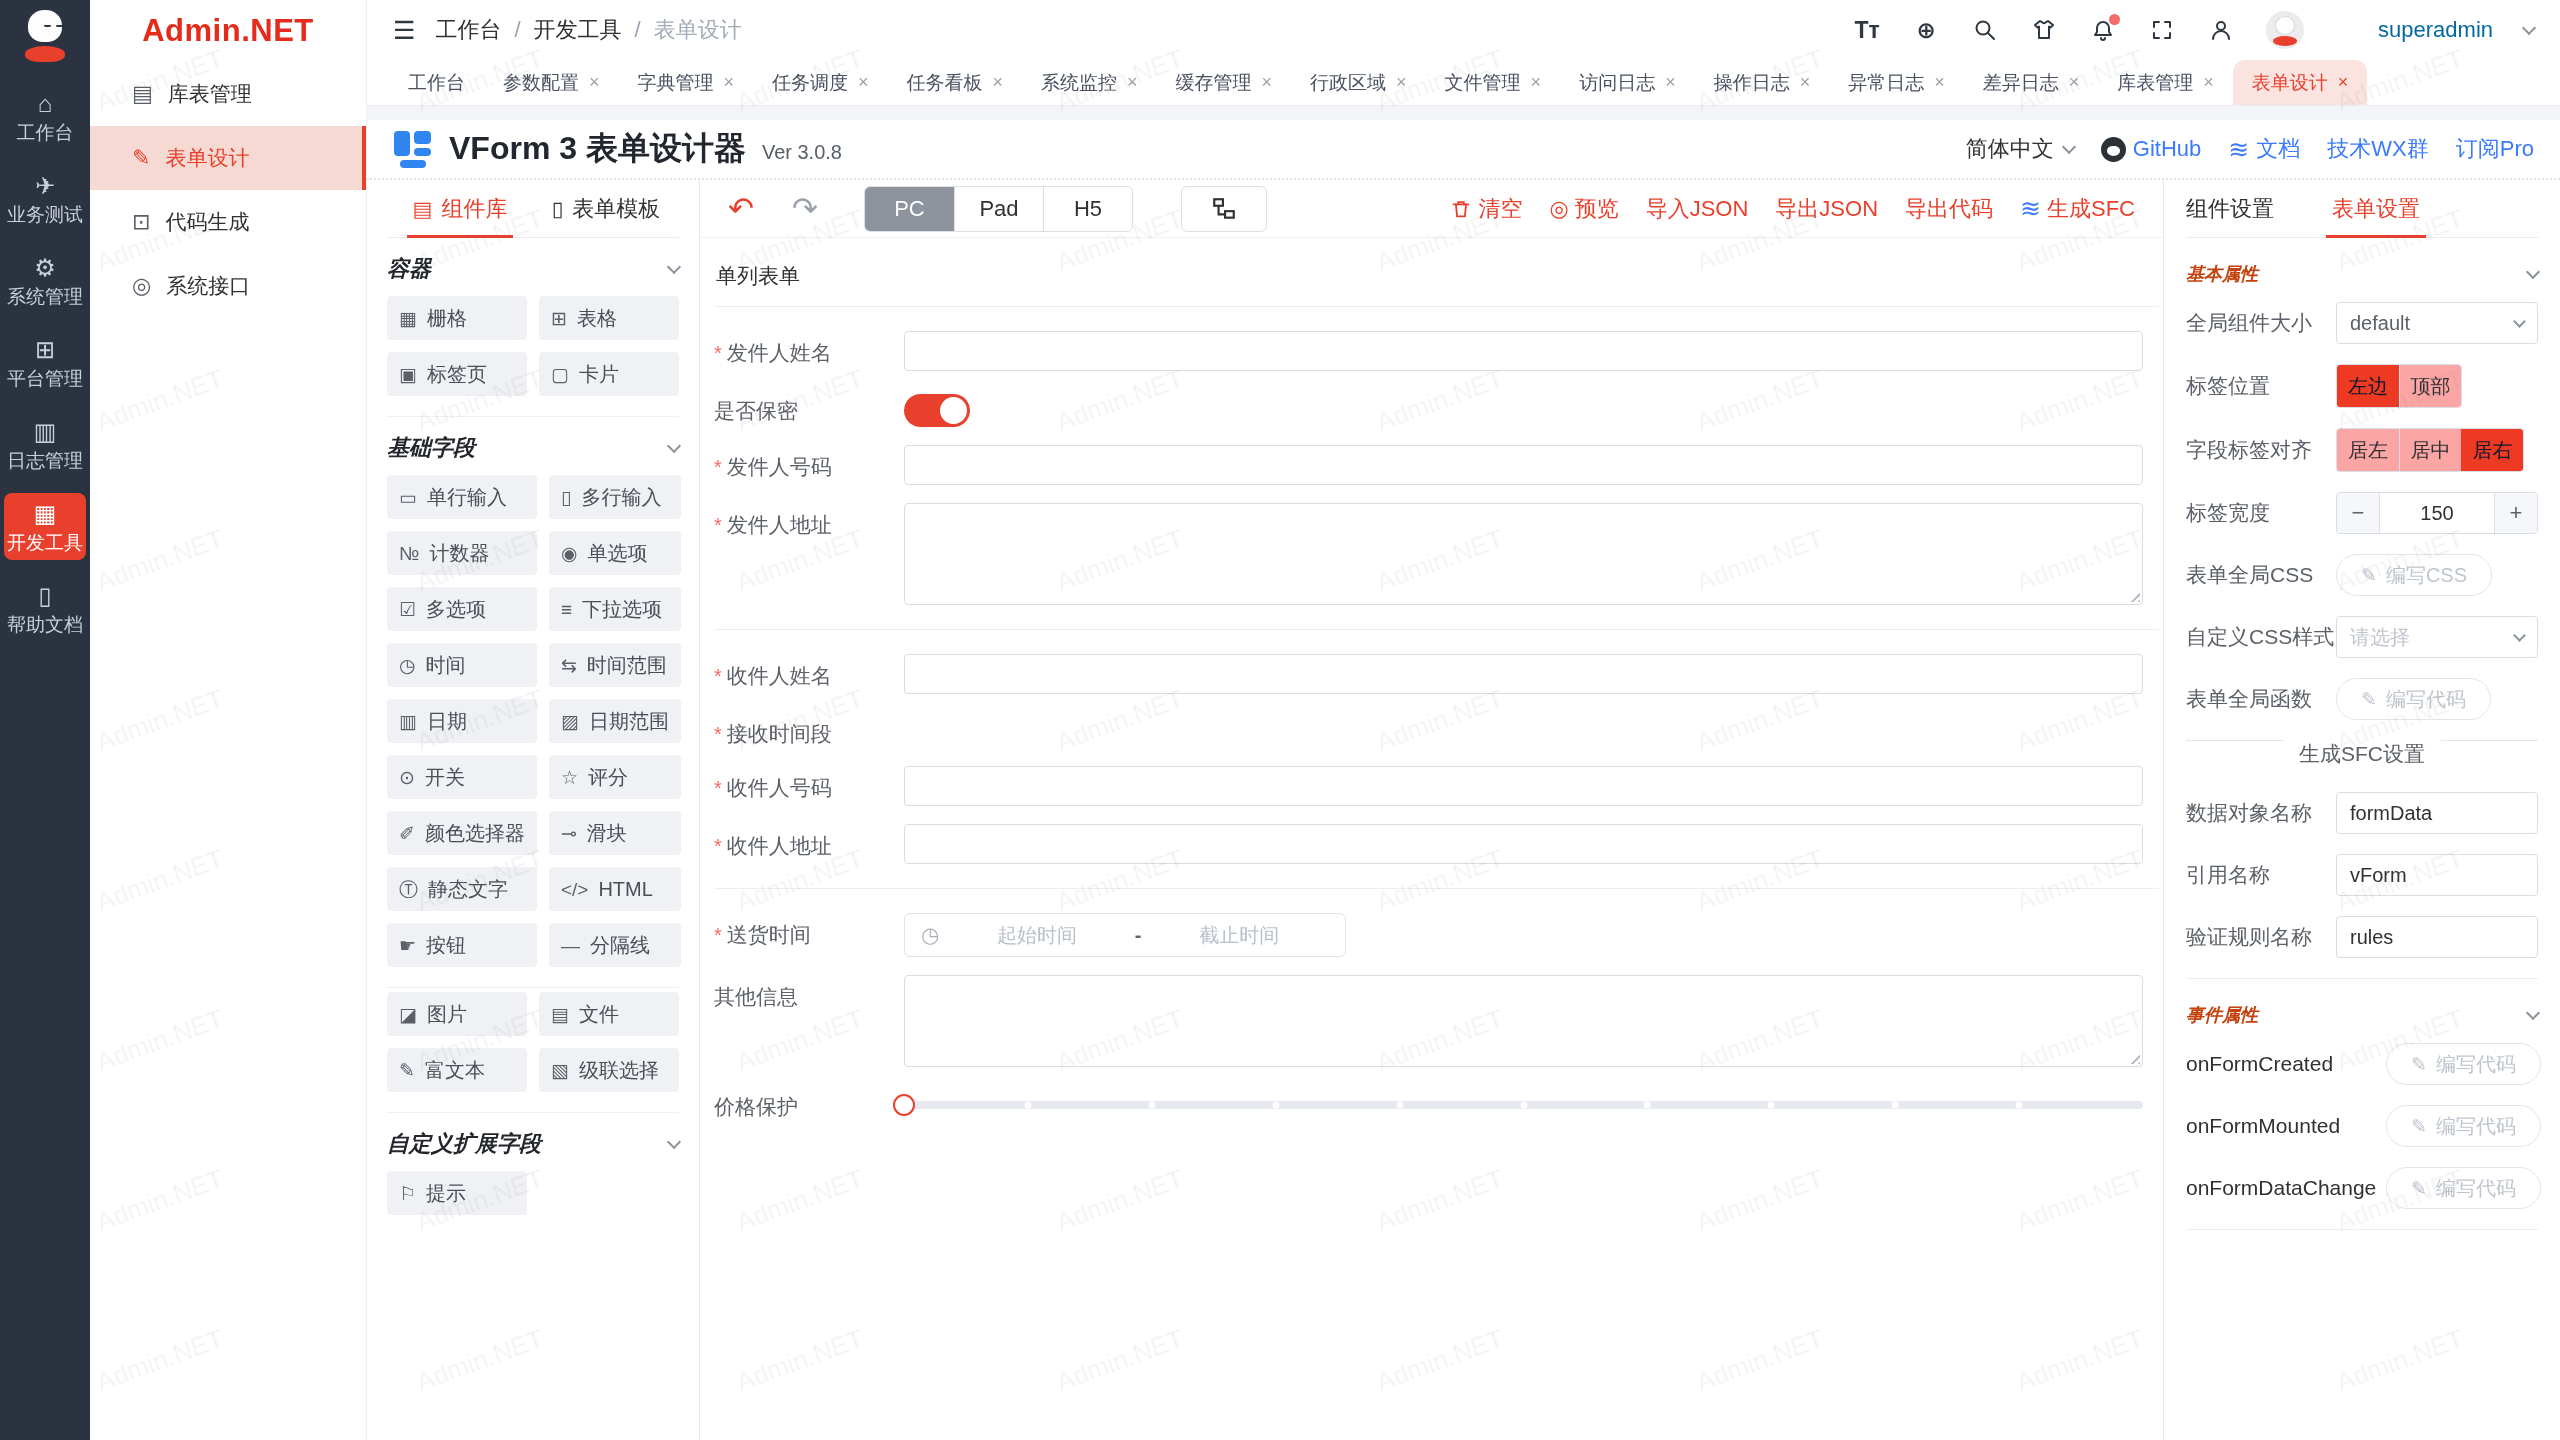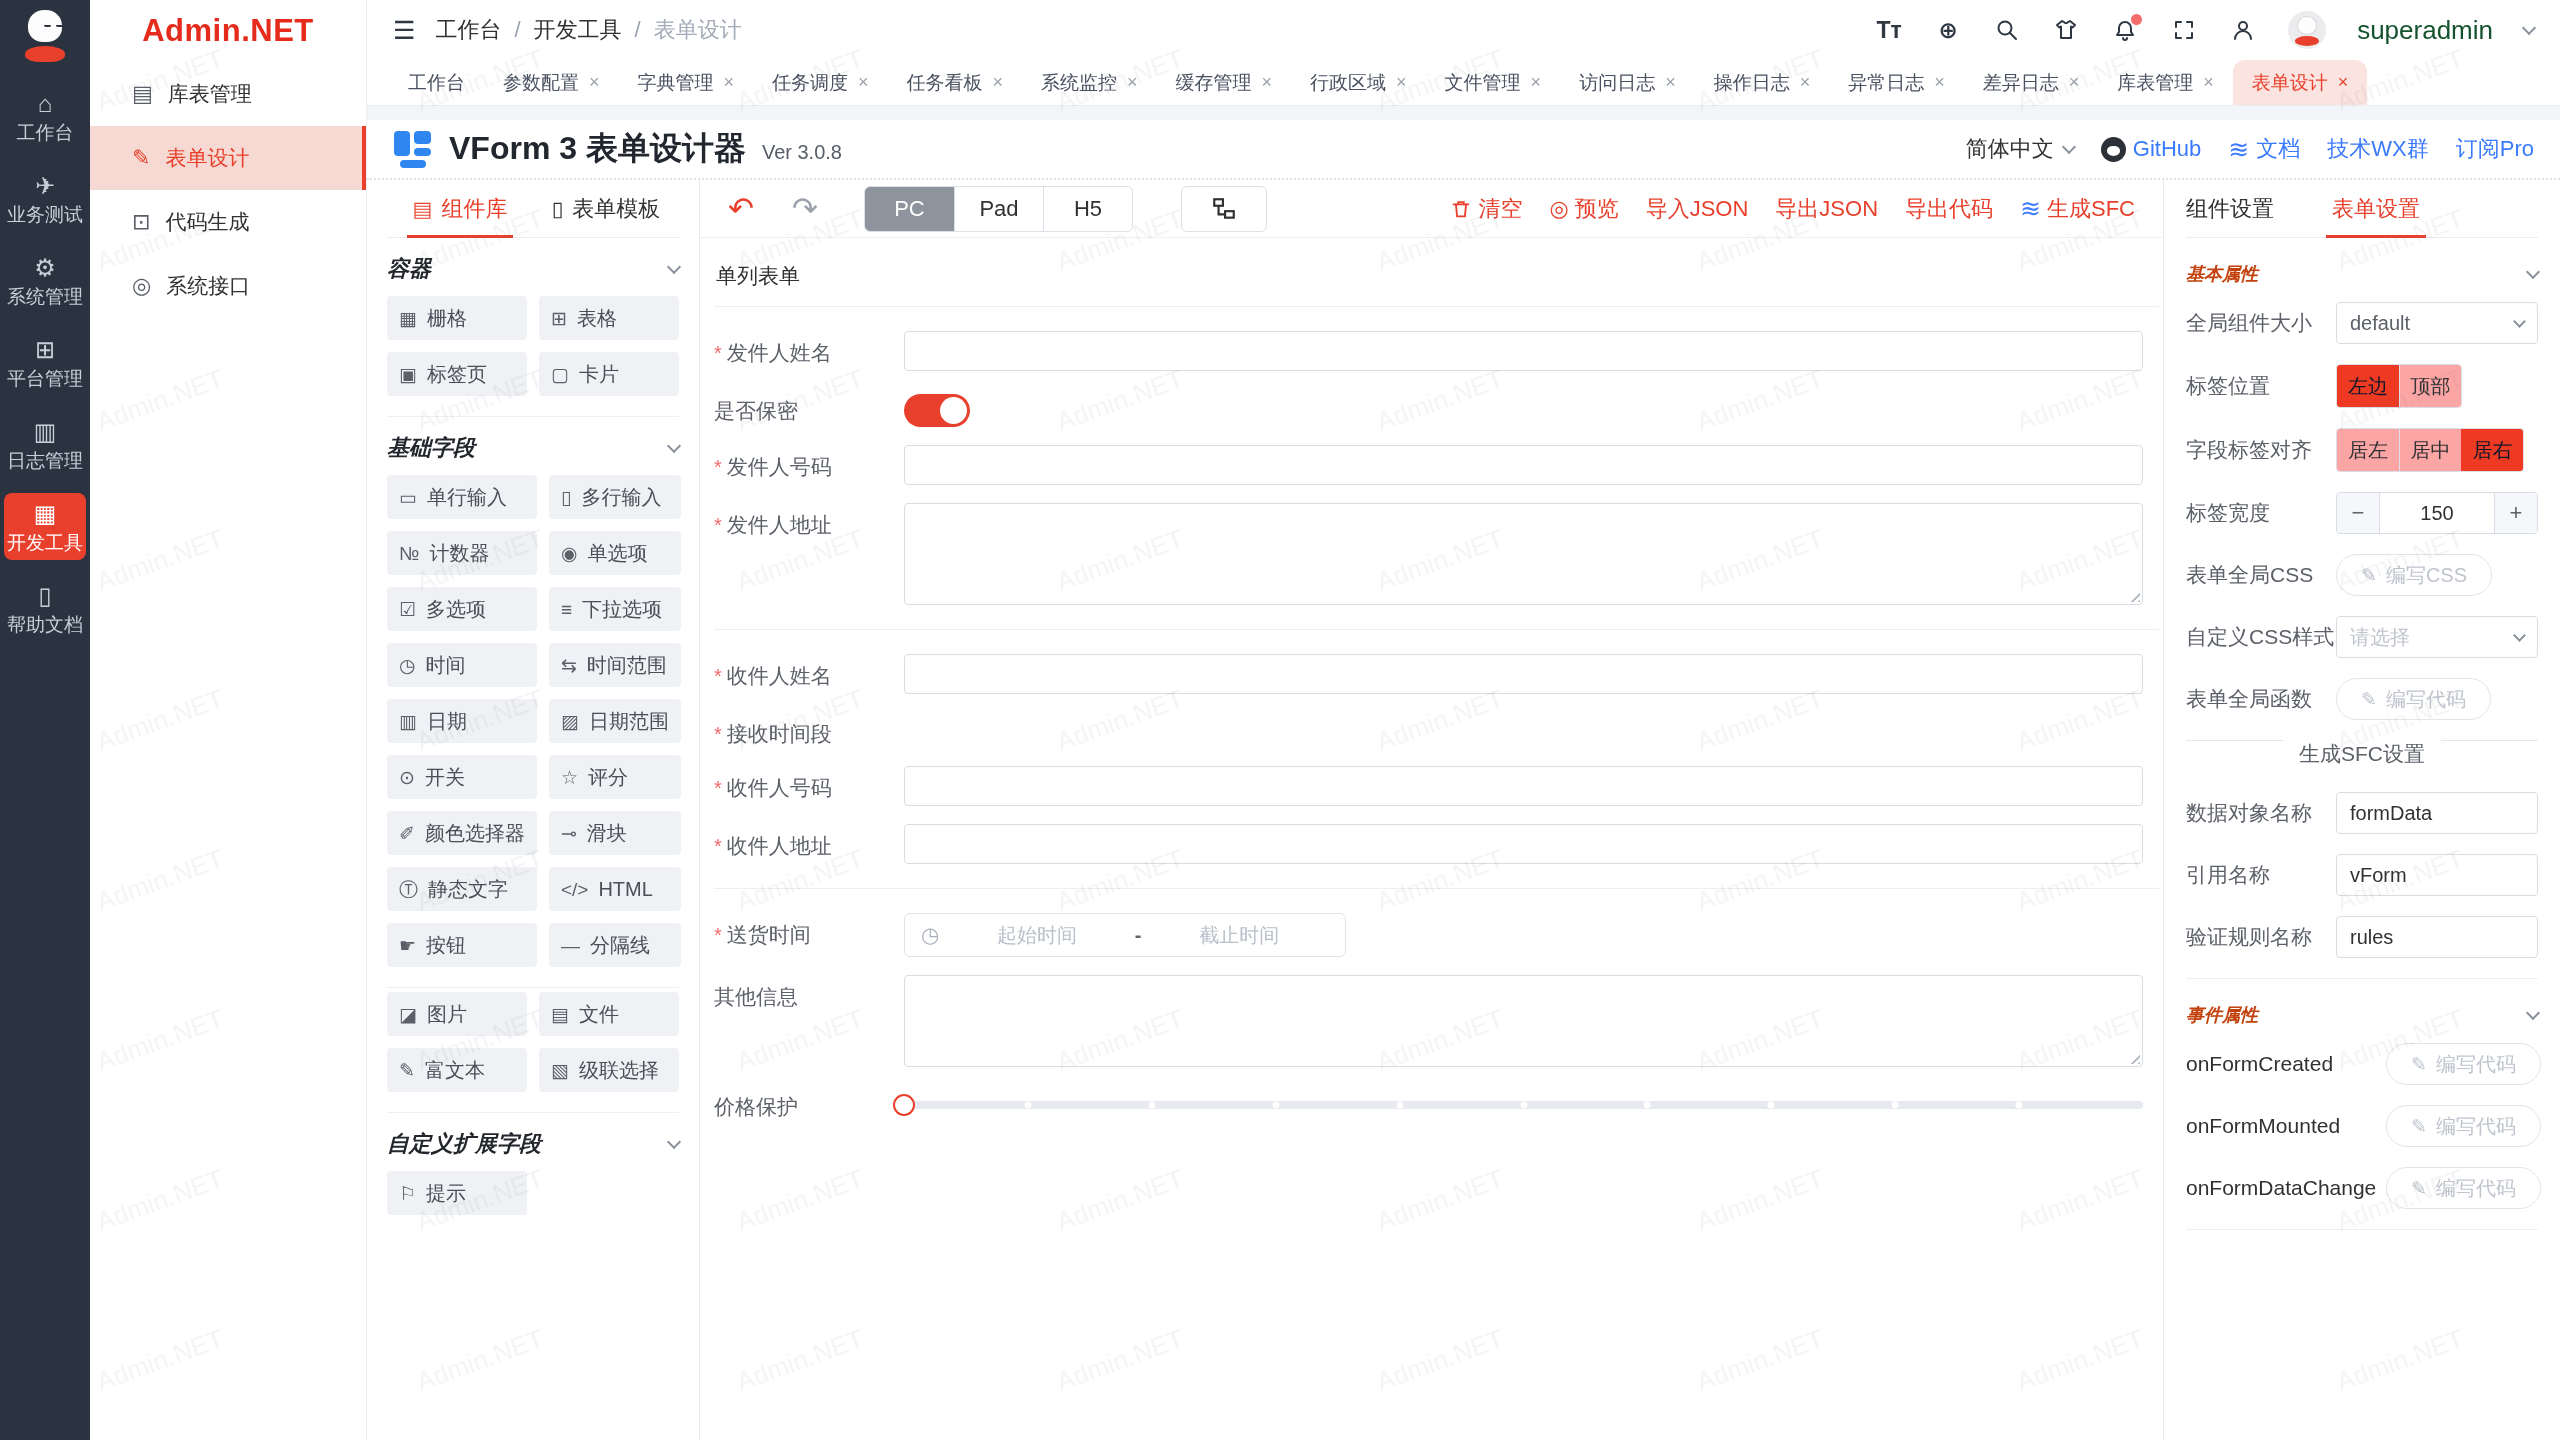--- a/index.html
+++ b/index.html
@@ -39,21 +39,21 @@
   .burger{font-size:25px;color:#2f3742;cursor:pointer;}
   .crumbs{display:flex;gap:13px;font-size:22px;color:#303133;align-items:center;}
   .crumb{cursor:pointer;} .crumb-sep{color:#9aa3b0;} .crumb.last{color:#a3abb8;cursor:default;}
   .topbar-right{margin-left:auto;display:flex;align-items:center;gap:31px;}
   .tic{width:28px;height:28px;display:flex;align-items:center;justify-content:center;color:#2f3742;cursor:pointer;position:relative;font-size:23px;font-weight:bold;}
   .tic svg{stroke:#2f3742;fill:none;stroke-width:2;stroke-linecap:round;stroke-linejoin:round;}
   .tic .dot{position:absolute;top:-2px;right:-3px;width:11px;height:11px;border-radius:50%;background:#f56c6c;}
   .avatar{width:38px;height:38px;border-radius:50%;background:#ececef;position:relative;overflow:hidden;flex:none;cursor:pointer;}
   .avatar .head{position:absolute;left:9px;top:5px;width:20px;height:19px;background:#fdfdfd;border:1px solid #d8d8dc;border-radius:48%;}
   .avatar .body{position:absolute;left:7px;bottom:3px;width:24px;height:10px;background:#e8402c;border-radius:50%;}
-  .username{font-size:26px;color:#14532d;cursor:pointer;}
+  .username{font-size:22px;color:#0369a1;cursor:pointer;margin-left:43px;}
   .chev{width:10px;height:10px;border-right:2px solid #8a919c;border-bottom:2px solid #8a919c;transform:rotate(45deg);margin-top:-5px;flex:none;}
 
   
   .tabbar{height:46px;background:#fff;border-bottom:1px solid #e8eaee;display:flex;align-items:stretch;padding-left:22px;flex:none;}
   .page-tab{display:flex;align-items:center;gap:10px;padding:0 19px;font-size:19px;color:#495060;cursor:pointer;white-space:nowrap;}
   .page-tab .x{color:#9aa1ab;font-size:18px;}
   .page-tab.active{background:#fbe3e0;border-radius:12px 12px 0 0;color:#e8402c;}
   .page-tab.active .x{color:#e8402c;}
 
   

